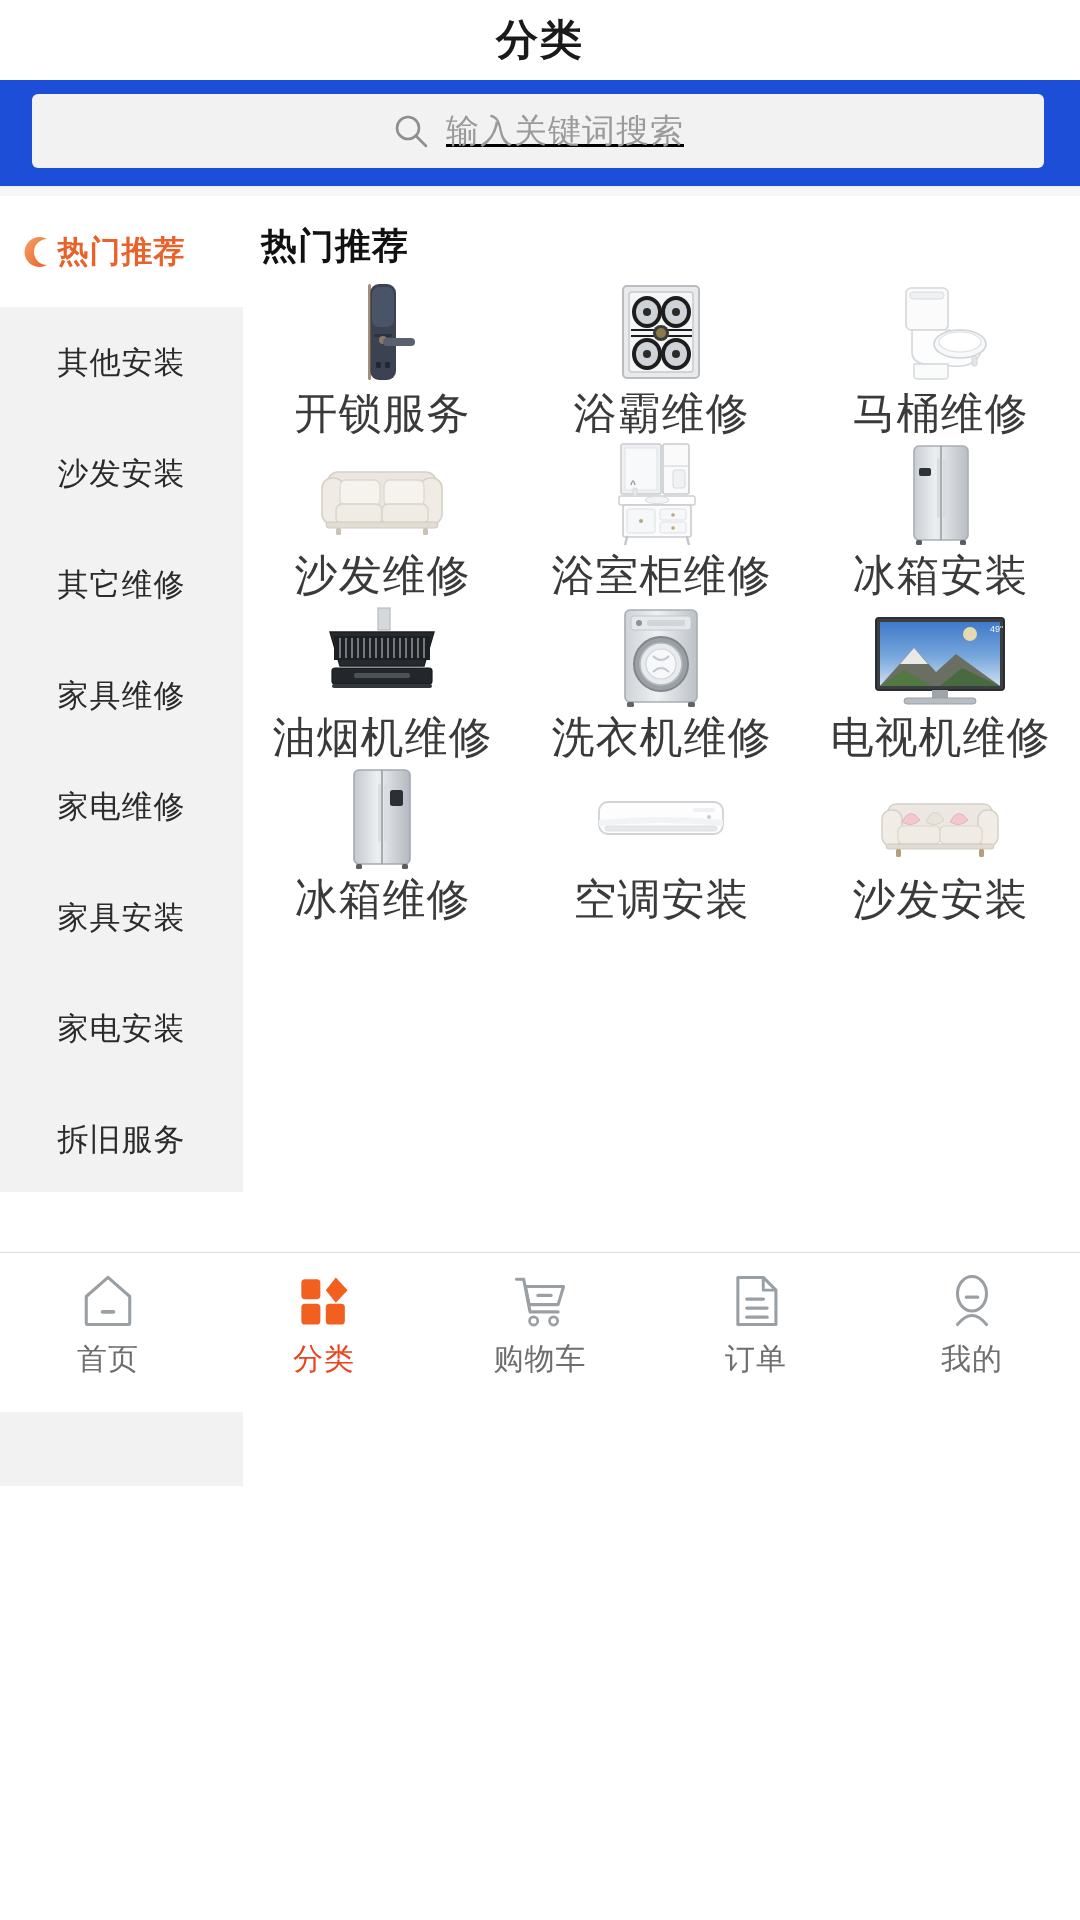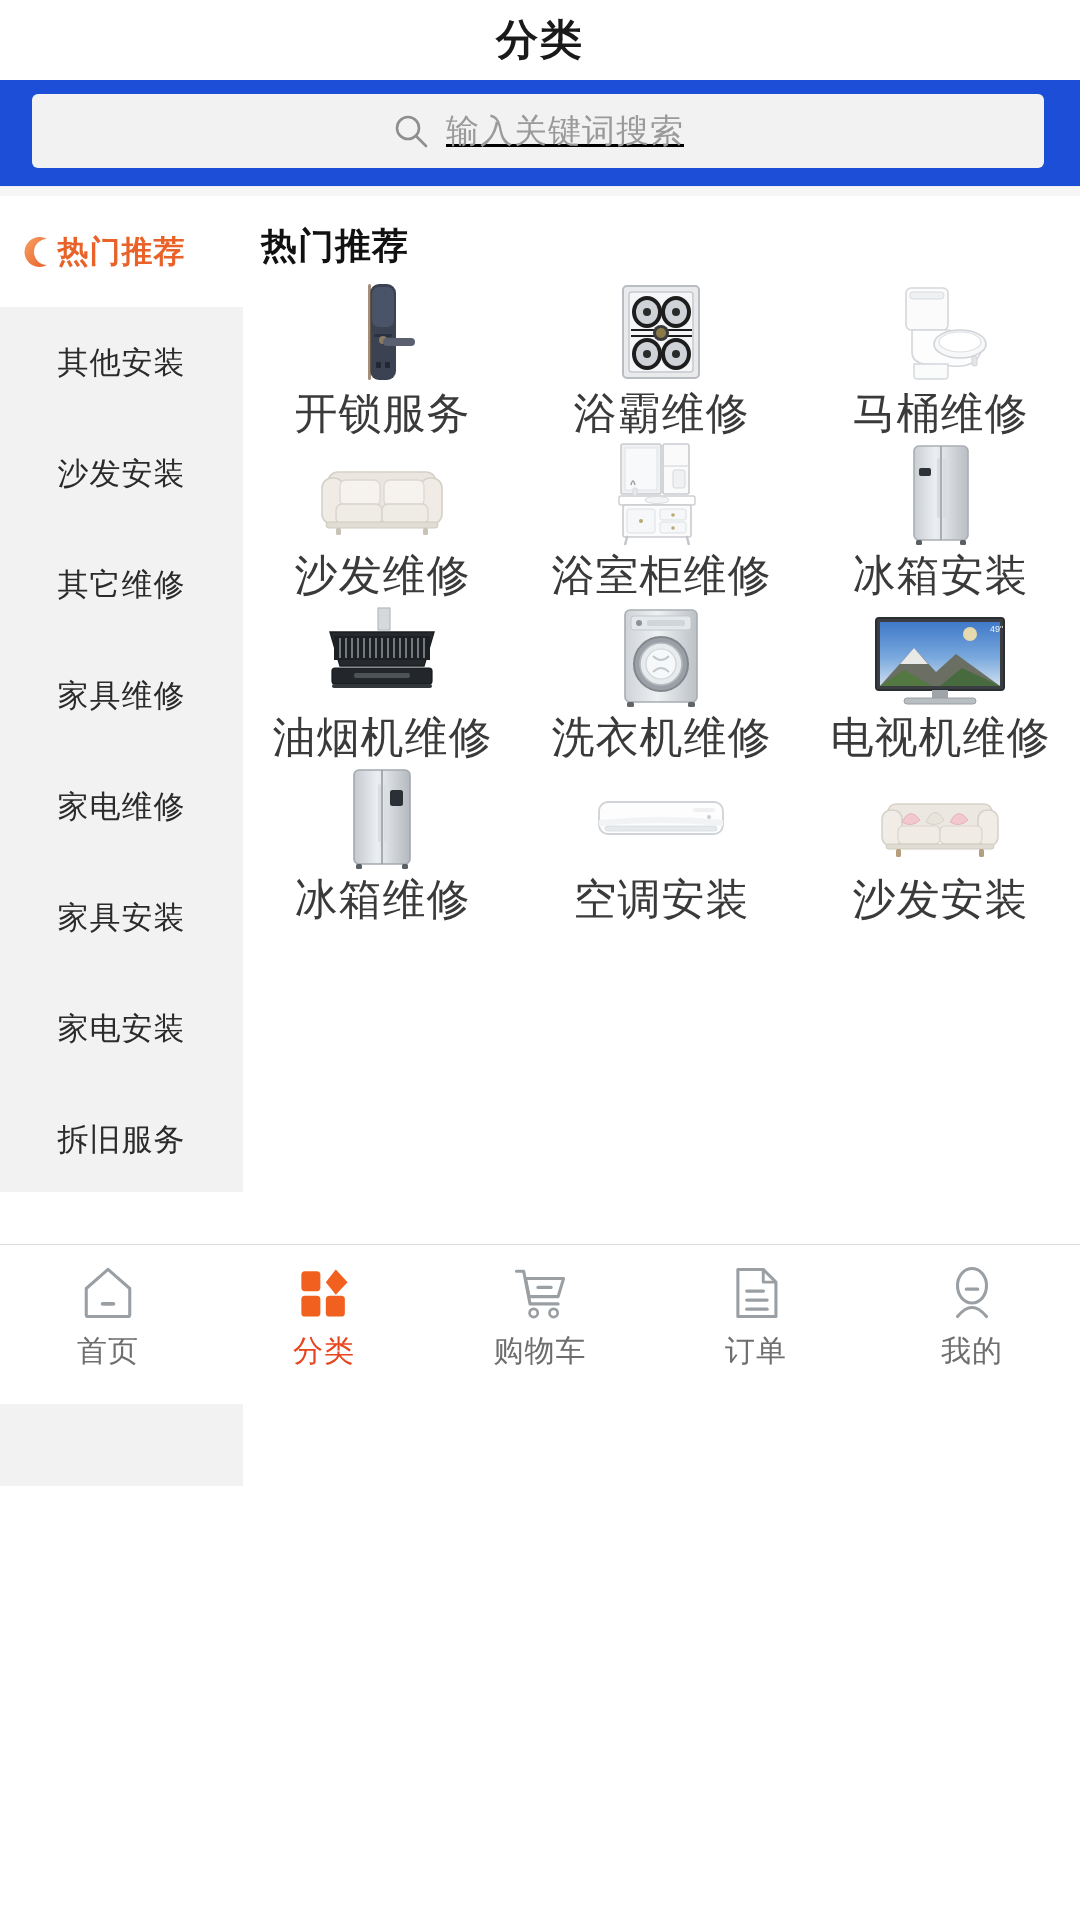--- a/index.html
+++ b/index.html
@@ -60,21 +60,21 @@
     height:108px; width:200px; display:flex; align-items:center; justify-content:center;
     overflow:hidden;
   }
   .thumb svg { display:block; }
   .cell-label {
     font-size:43px; color:#3a3a3a; letter-spacing:1px; margin-top:2px; white-space:nowrap;
   }
 
   
   .tabbar {
-    position:absolute; left:0; bottom:8px; width:1080px; height:160px;
+    position:absolute; left:0; bottom:0; width:1080px; height:160px;
     background:#fff; border-top:1px solid #dcdcdc;
     display:flex; align-items:flex-start;
   }
   .tab {
     flex:1; display:flex; flex-direction:column; align-items:center; justify-content:center;
     padding-top:16px; gap:6px;
   }
   .tab-icon { width:64px; height:64px; display:flex; align-items:center; justify-content:center; }
   .tab-label { font-size:30px; color:#6e6e6e; letter-spacing:1px; }
   .tab.active .tab-label { color:#e8441e; }

